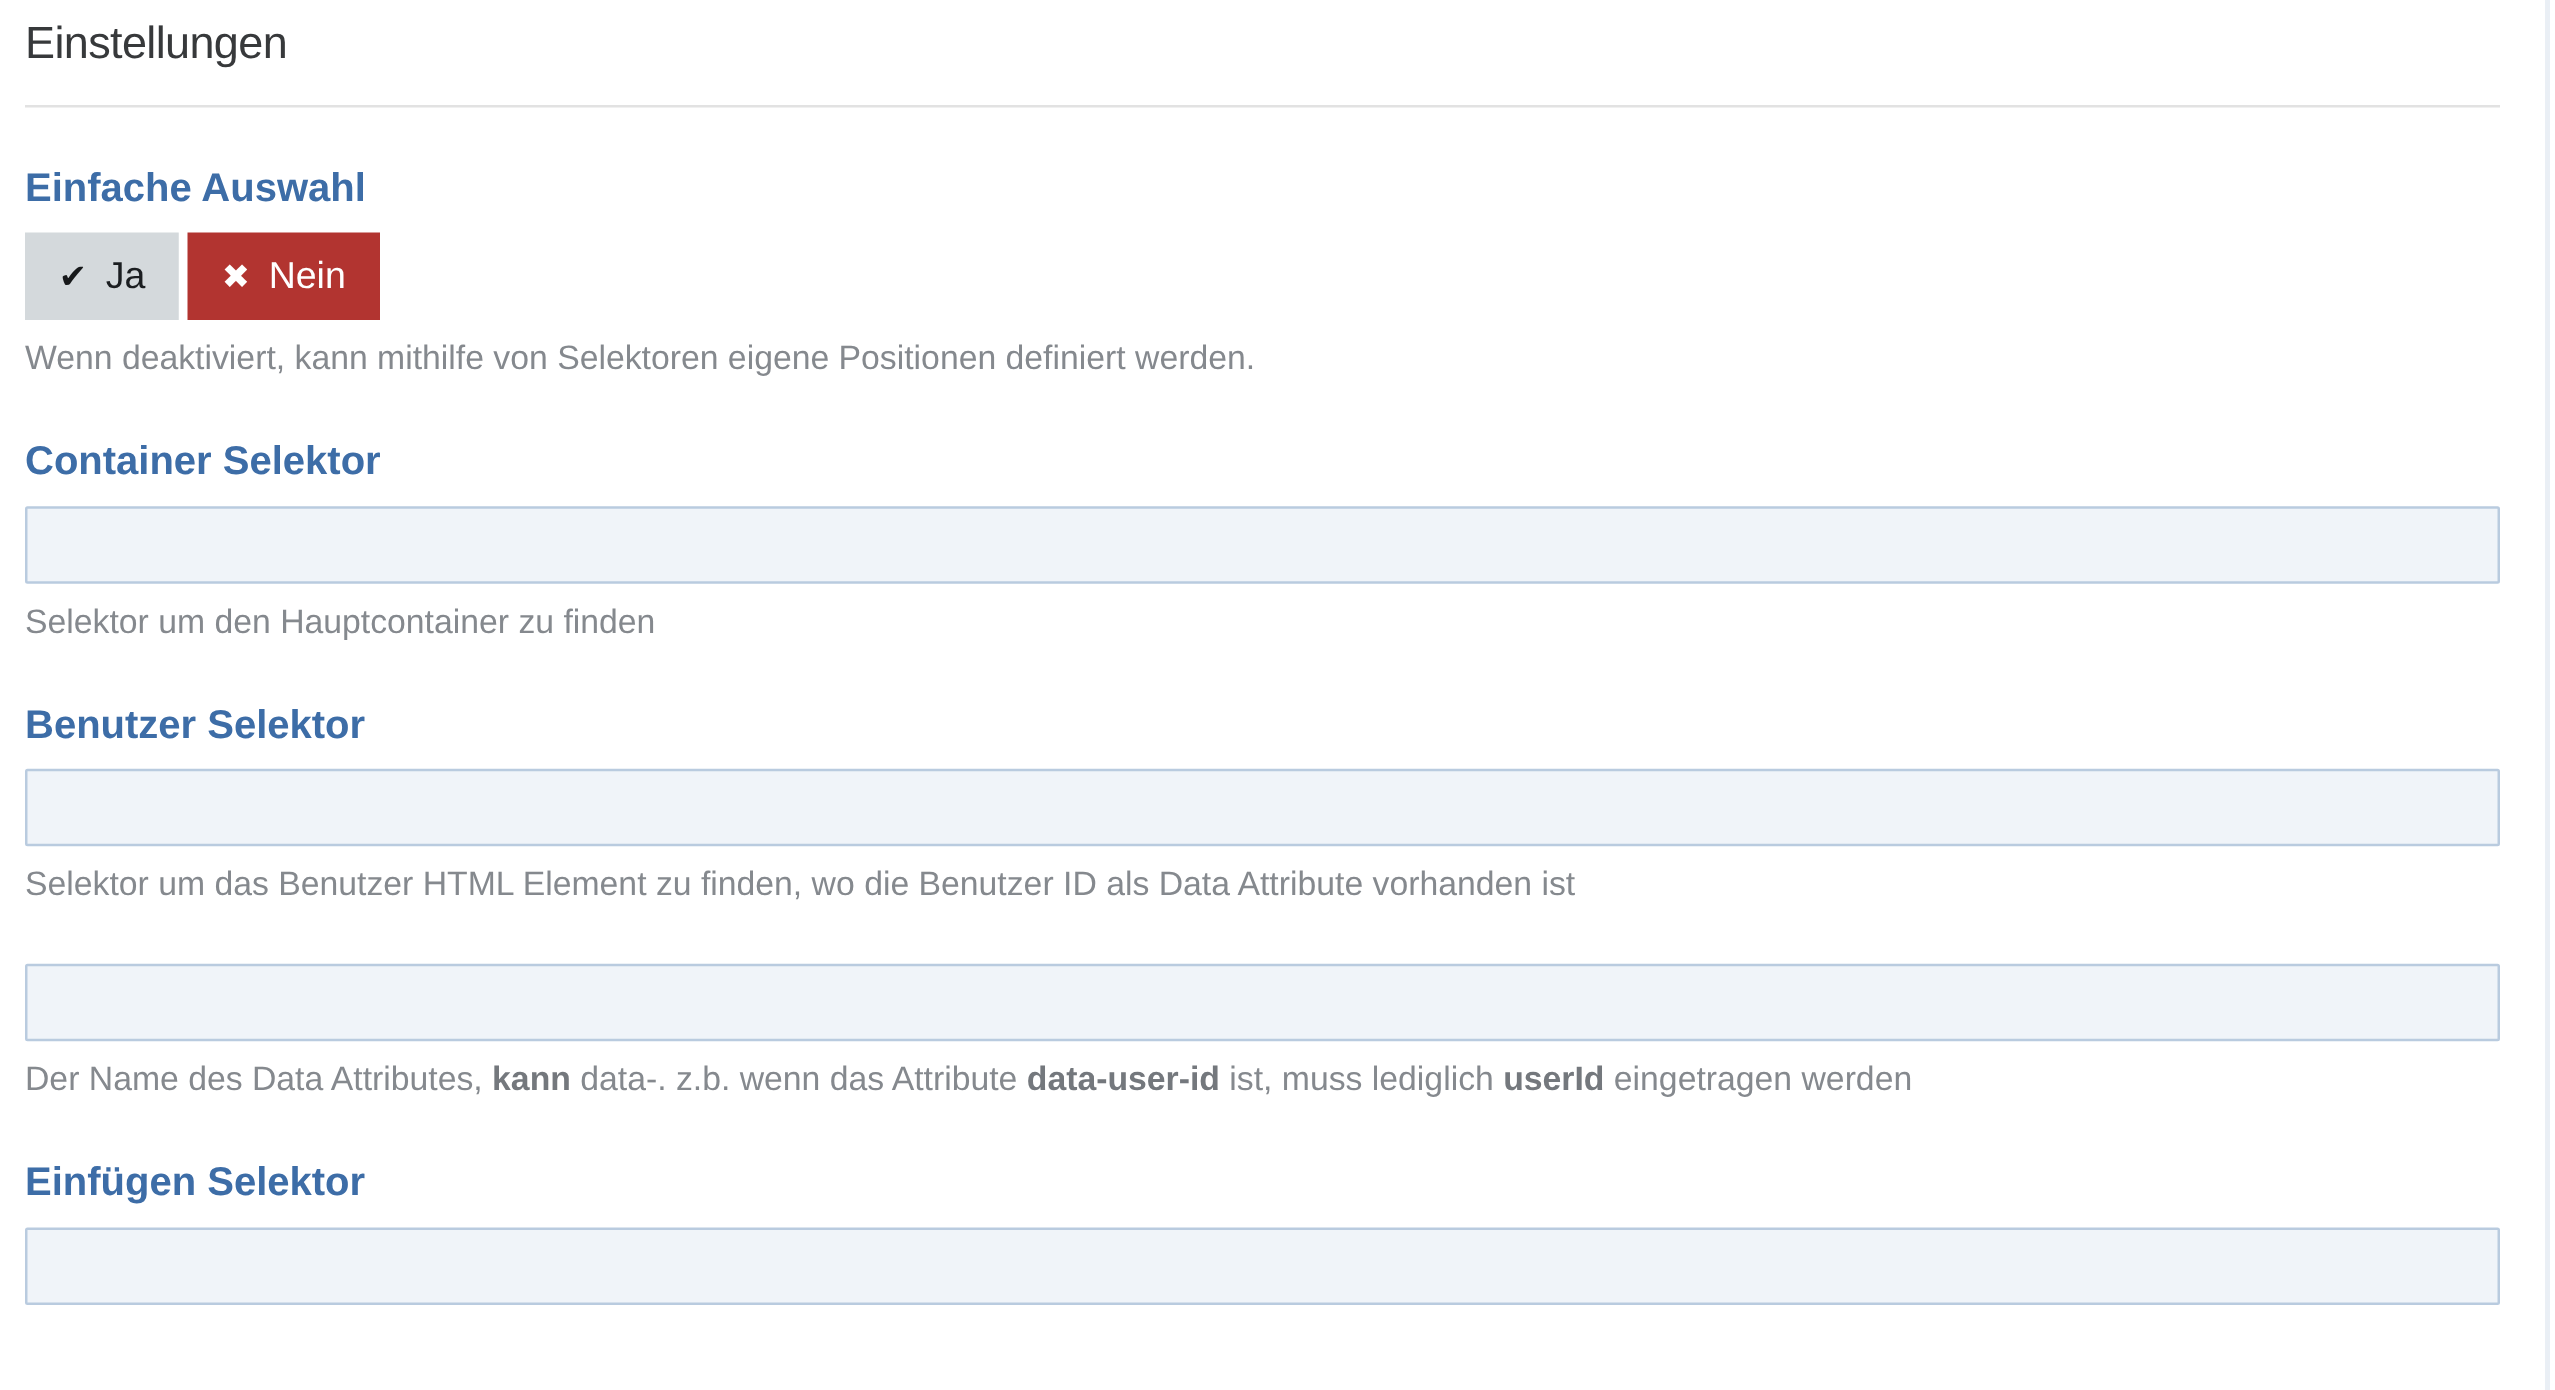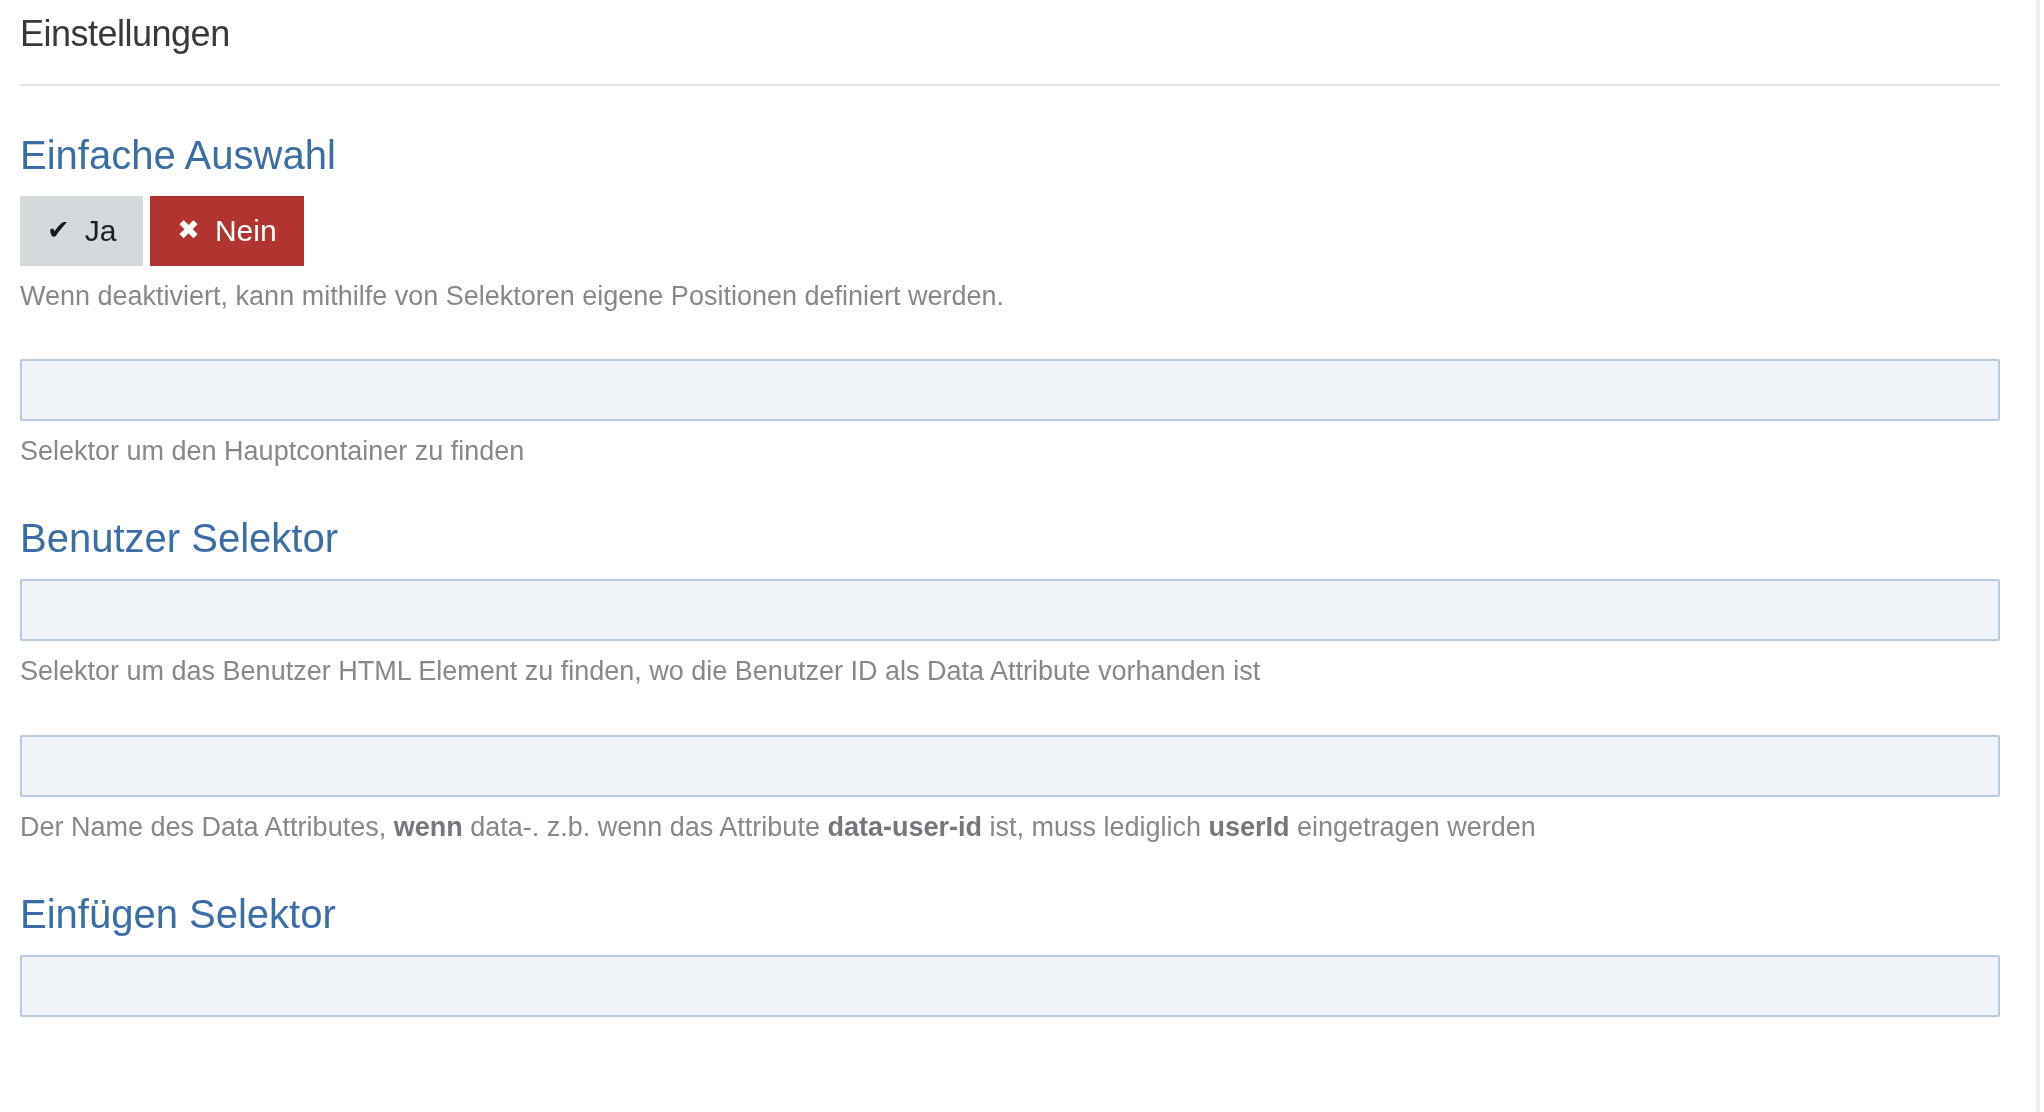--- a/index.html
+++ b/index.html
@@ -39,22 +39,22 @@
     line-height: 1.1;
   }
   .title-divider {
     border: none;
     border-top: 2px solid var(--divider);
     margin: 30px 0 0 0;
   }
   .form-group { margin-top: 46px; }
   .field-label {
     display: block;
-    font-size: 40px;
-    font-weight: 400;
+    font-size: 32px;
+    font-weight: 700;
     color: var(--accent_blue);
     line-height: 1.15;
     margin: 0 0 18px 0;
   }
   .btn-row {
     display: flex;
     gap: 7px;
     margin: 0;
   }
   .btn {
@@ -131,33 +131,34 @@
       </button>
       <button type="button" class="btn btn-no">
         <span class="icon">✖</span>
         <span>Nein</span>
       </button>
     </div>
     <div class="help"><span>Wenn deaktiviert, kann mithilfe von Selektoren eigene Positionen definiert werden.</span></div>
   </div>
 
   <div class="form-group">
+    <span class="field-label">Container Selektor</span>
     <input type="text" class="text-input" value="" style="">
     <div class="help"><span>Selektor um den Hauptcontainer zu finden</span></div>
   </div>
 
   <div class="form-group">
     <span class="field-label">Benutzer Selektor</span>
     <input type="text" class="text-input" value="" style="">
     <div class="help"><span>Selektor um das Benutzer HTML Element zu finden, wo die Benutzer ID als Data Attribute vorhanden ist</span></div>
   </div>
 
   <div class="form-group">
     <input type="text" class="text-input" value="" style="">
-    <div class="help"><span>Der Name des Data Attributes, </span><strong>wenn</strong><span> data-. z.b. wenn das Attribute </span><strong>data-user-id</strong><span> ist, muss lediglich </span><strong>userId</strong><span> eingetragen werden</span></div>
+    <div class="help"><span>Der Name des Data Attributes, </span><strong>kann</strong><span> data-. z.b. wenn das Attribute </span><strong>data-user-id</strong><span> ist, muss lediglich </span><strong>userId</strong><span> eingetragen werden</span></div>
   </div>
 
   <div class="form-group">
     <span class="field-label">Einfügen Selektor</span>
     <input type="text" class="text-input" value="" style="">
 
   </div>
 
 </div>
 

